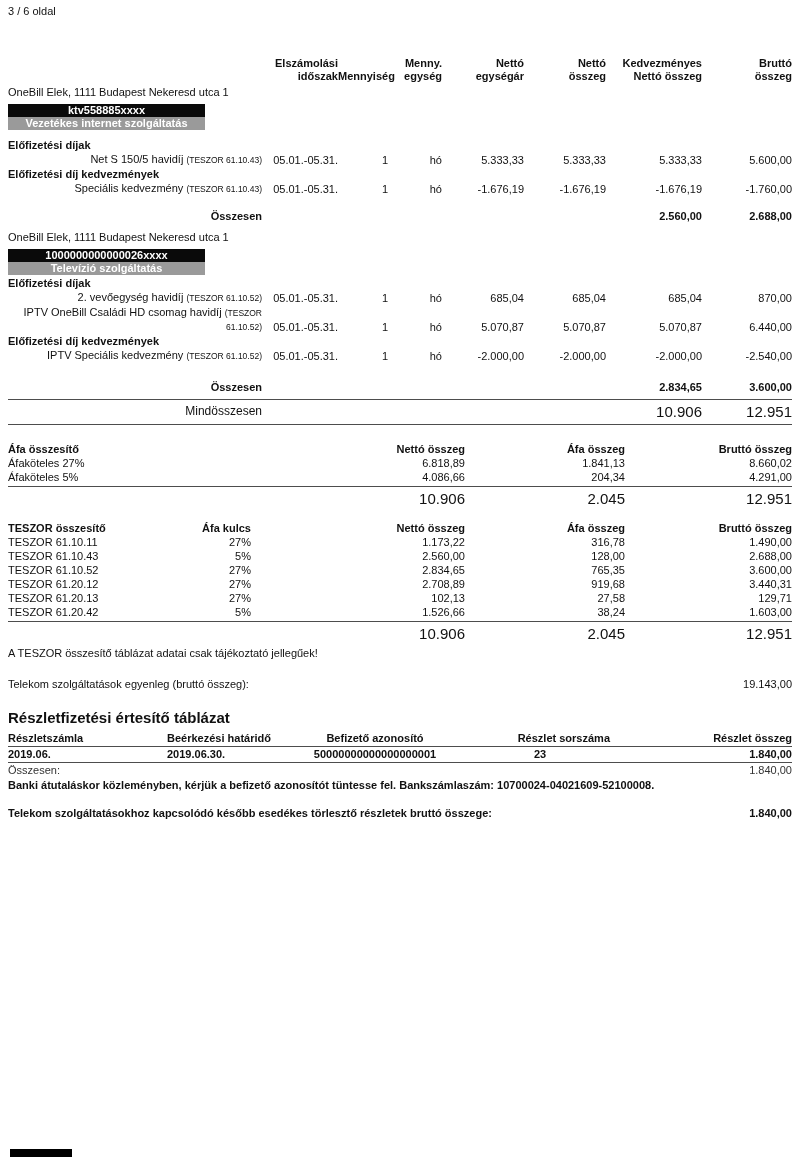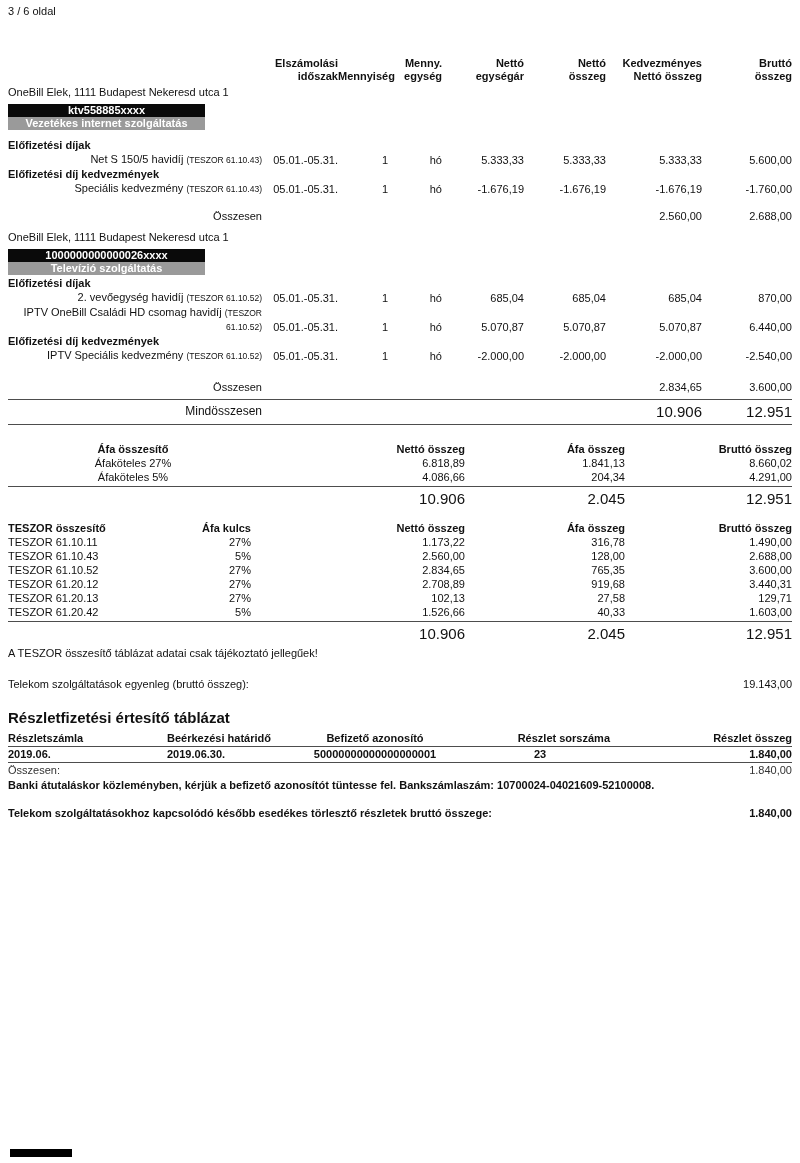--- a/index.html
+++ b/index.html
@@ -21,33 +21,33 @@
   .hdr .l { display:block; }
 
   .customer { margin-top:3px; }
   .bar { width:197px; height:13px; text-align:center; color:#fff; font-weight:bold; }
   .bar-black { background:#0a0a0a; margin-top:5px; }
   .bar-gray  { background:#9a9a9a; }
   .note { font-weight:bold; margin-top:3px; }
   .group-title { font-weight:bold; margin-top:9px; }
   .item-row { margin-top:1px; }
   .teszor { font-size:8.5px; }
-  .subtotal { font-weight:normal; margin-top:14px; }
+  .subtotal { font-weight:bold; margin-top:14px; }
   .block2 { margin-top:8px; }
   .subtotal2 { margin-top:18px; padding-bottom:5px; border-bottom:1px solid #4d4d4d; }
 
   .grand { border-bottom:1px solid #4d4d4d; padding:2px 0 3px 0; }
   .grand .lbl { font-size:12px; line-height:19px; text-align:left; }
   .grand .val { font-size:15px; line-height:19px; }
   .footnote { font-size:10px; margin-top:3px; }
 
   
   .g-vat { display:grid; grid-template-columns:250px 207px 160px 167px; }
   .g-vat > div { text-align:right; }
-  .g-vat > div:first-child { text-align:center; }
+  .g-vat > div:first-child { text-align:left; }
   .g-teszor { display:grid; grid-template-columns:120px 123px 214px 160px 167px; }
   .g-teszor > div { text-align:right; }
   .g-teszor > div:first-child { text-align:left; }
   .sum-hdr { font-weight:bold; }
   .sum-row { margin-top:1px; }
   .sum-totals { border-top:1px solid #4d4d4d; margin-top:2px; padding-top:2px; font-size:15px; line-height:19px; }
   .vat-section { margin-top:18px; }
   .teszor-section { margin-top:14px; }
   .teszor-note { margin-top:4px; }
 
@@ -276,21 +276,21 @@
       <div>TESZOR 61.20.13</div>
       <div>27%</div>
       <div>102,13</div>
       <div>27,58</div>
       <div>129,71</div>
     </div>
     <div class="g-teszor sum-row">
       <div>TESZOR 61.20.42</div>
       <div>5%</div>
       <div>1.526,66</div>
-      <div>40,33</div>
+      <div>38,24</div>
       <div>1.603,00</div>
     </div>
     <div class="g-teszor sum-totals">
       <div></div>
         <div></div>
       <div>10.906</div>
       <div>2.045</div>
       <div>12.951</div>
     </div>
     <div class="teszor-note">A TESZOR összesítő táblázat adatai csak tájékoztató jellegűek!</div>

